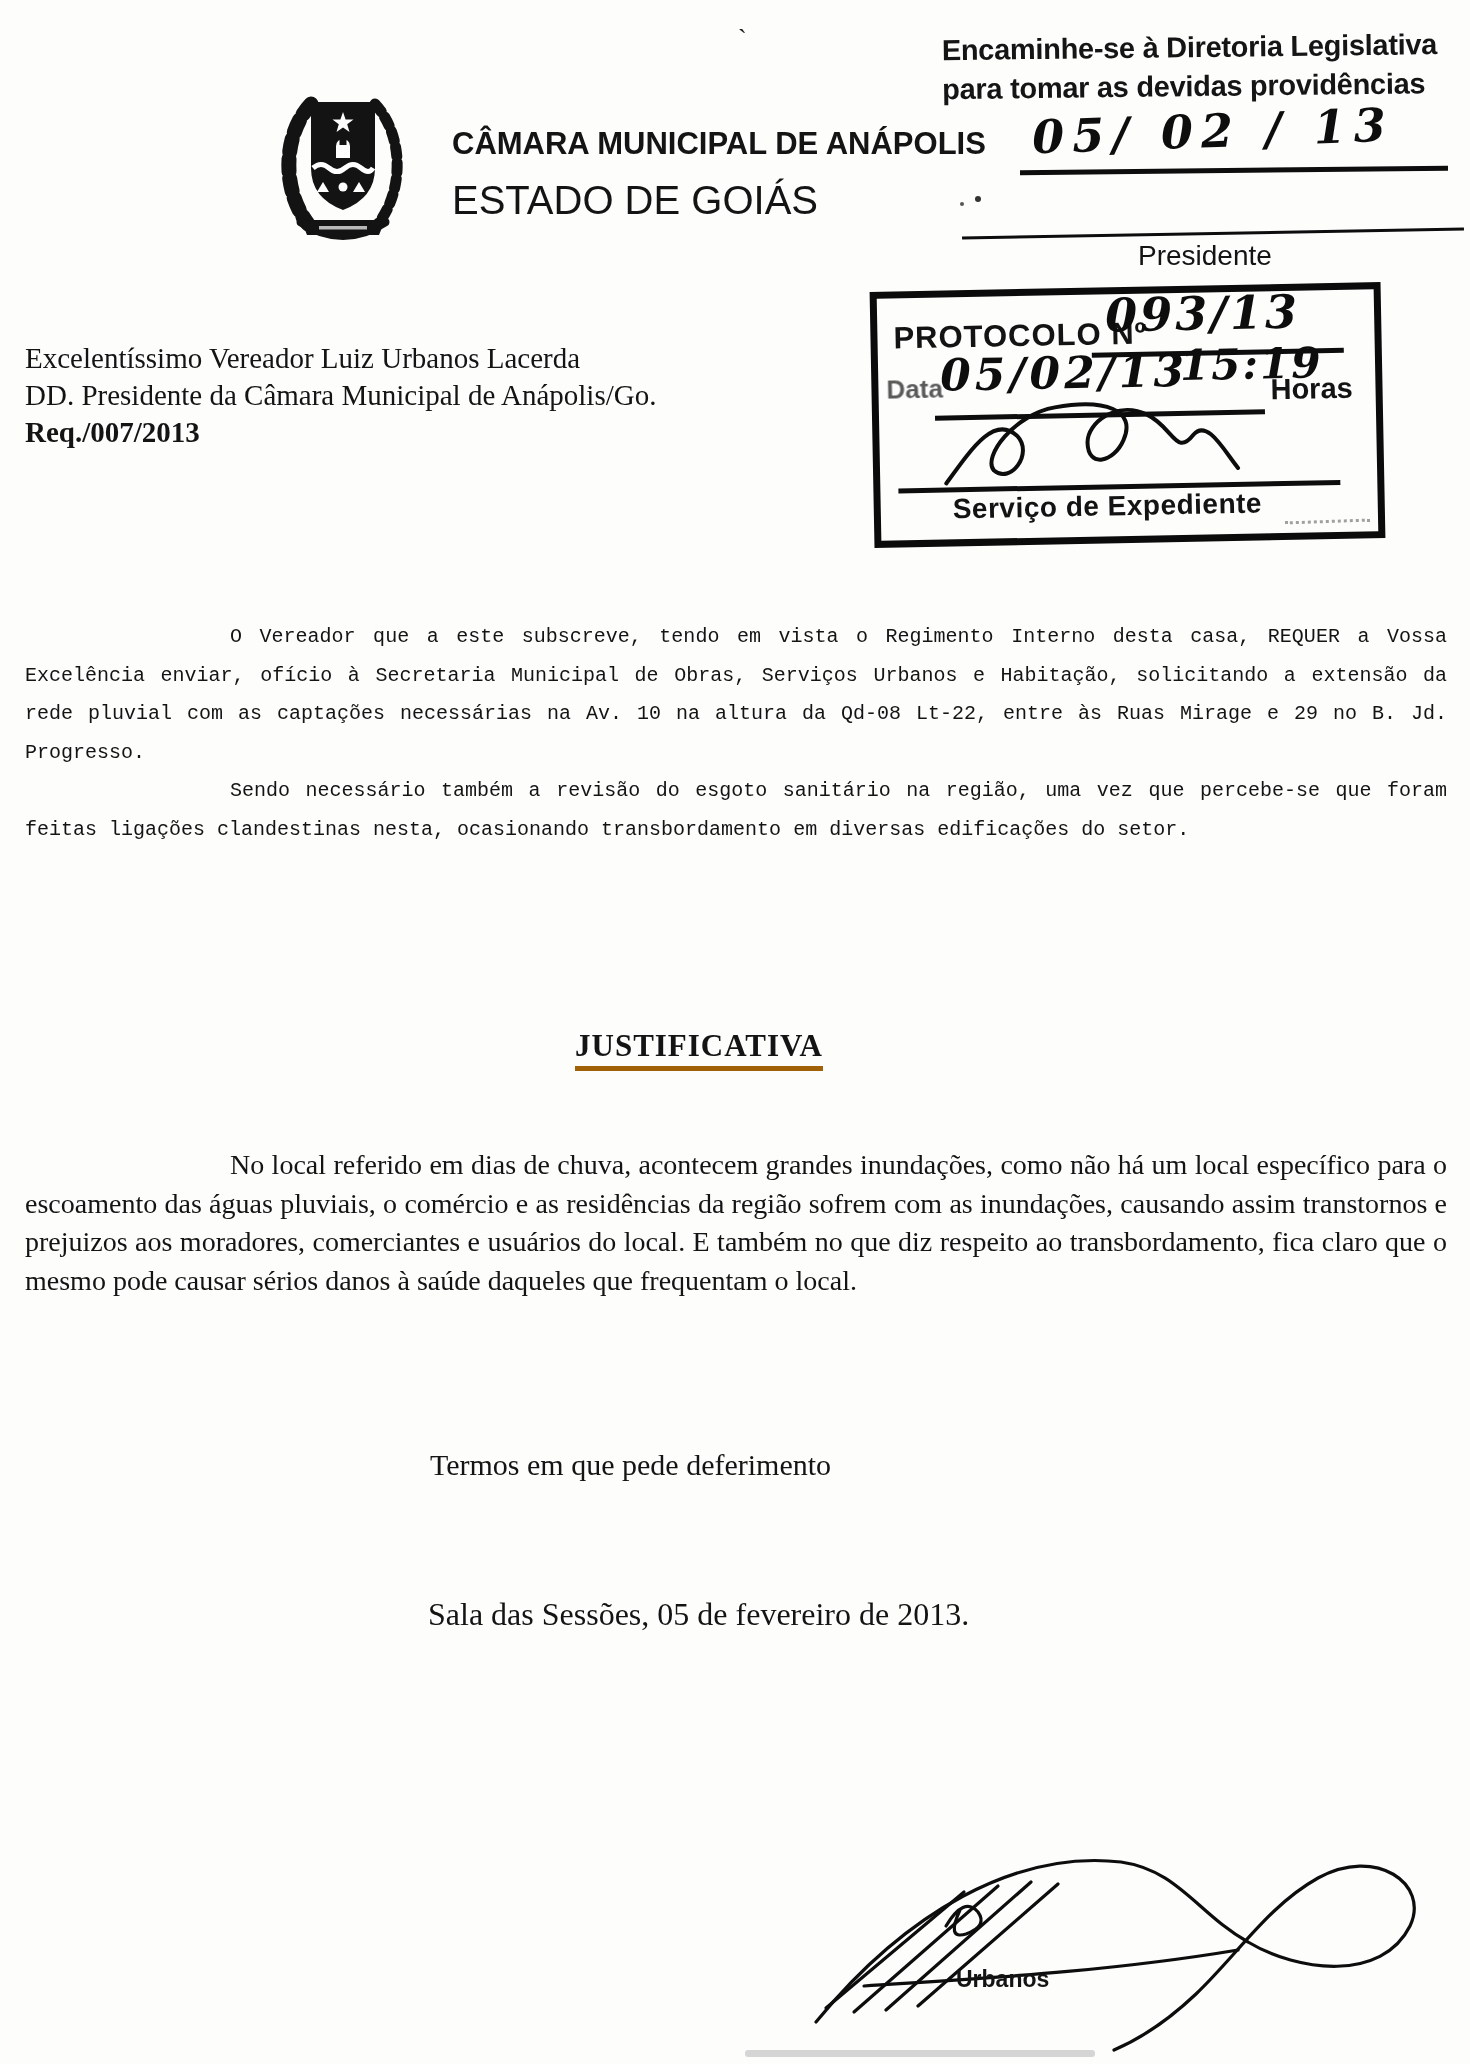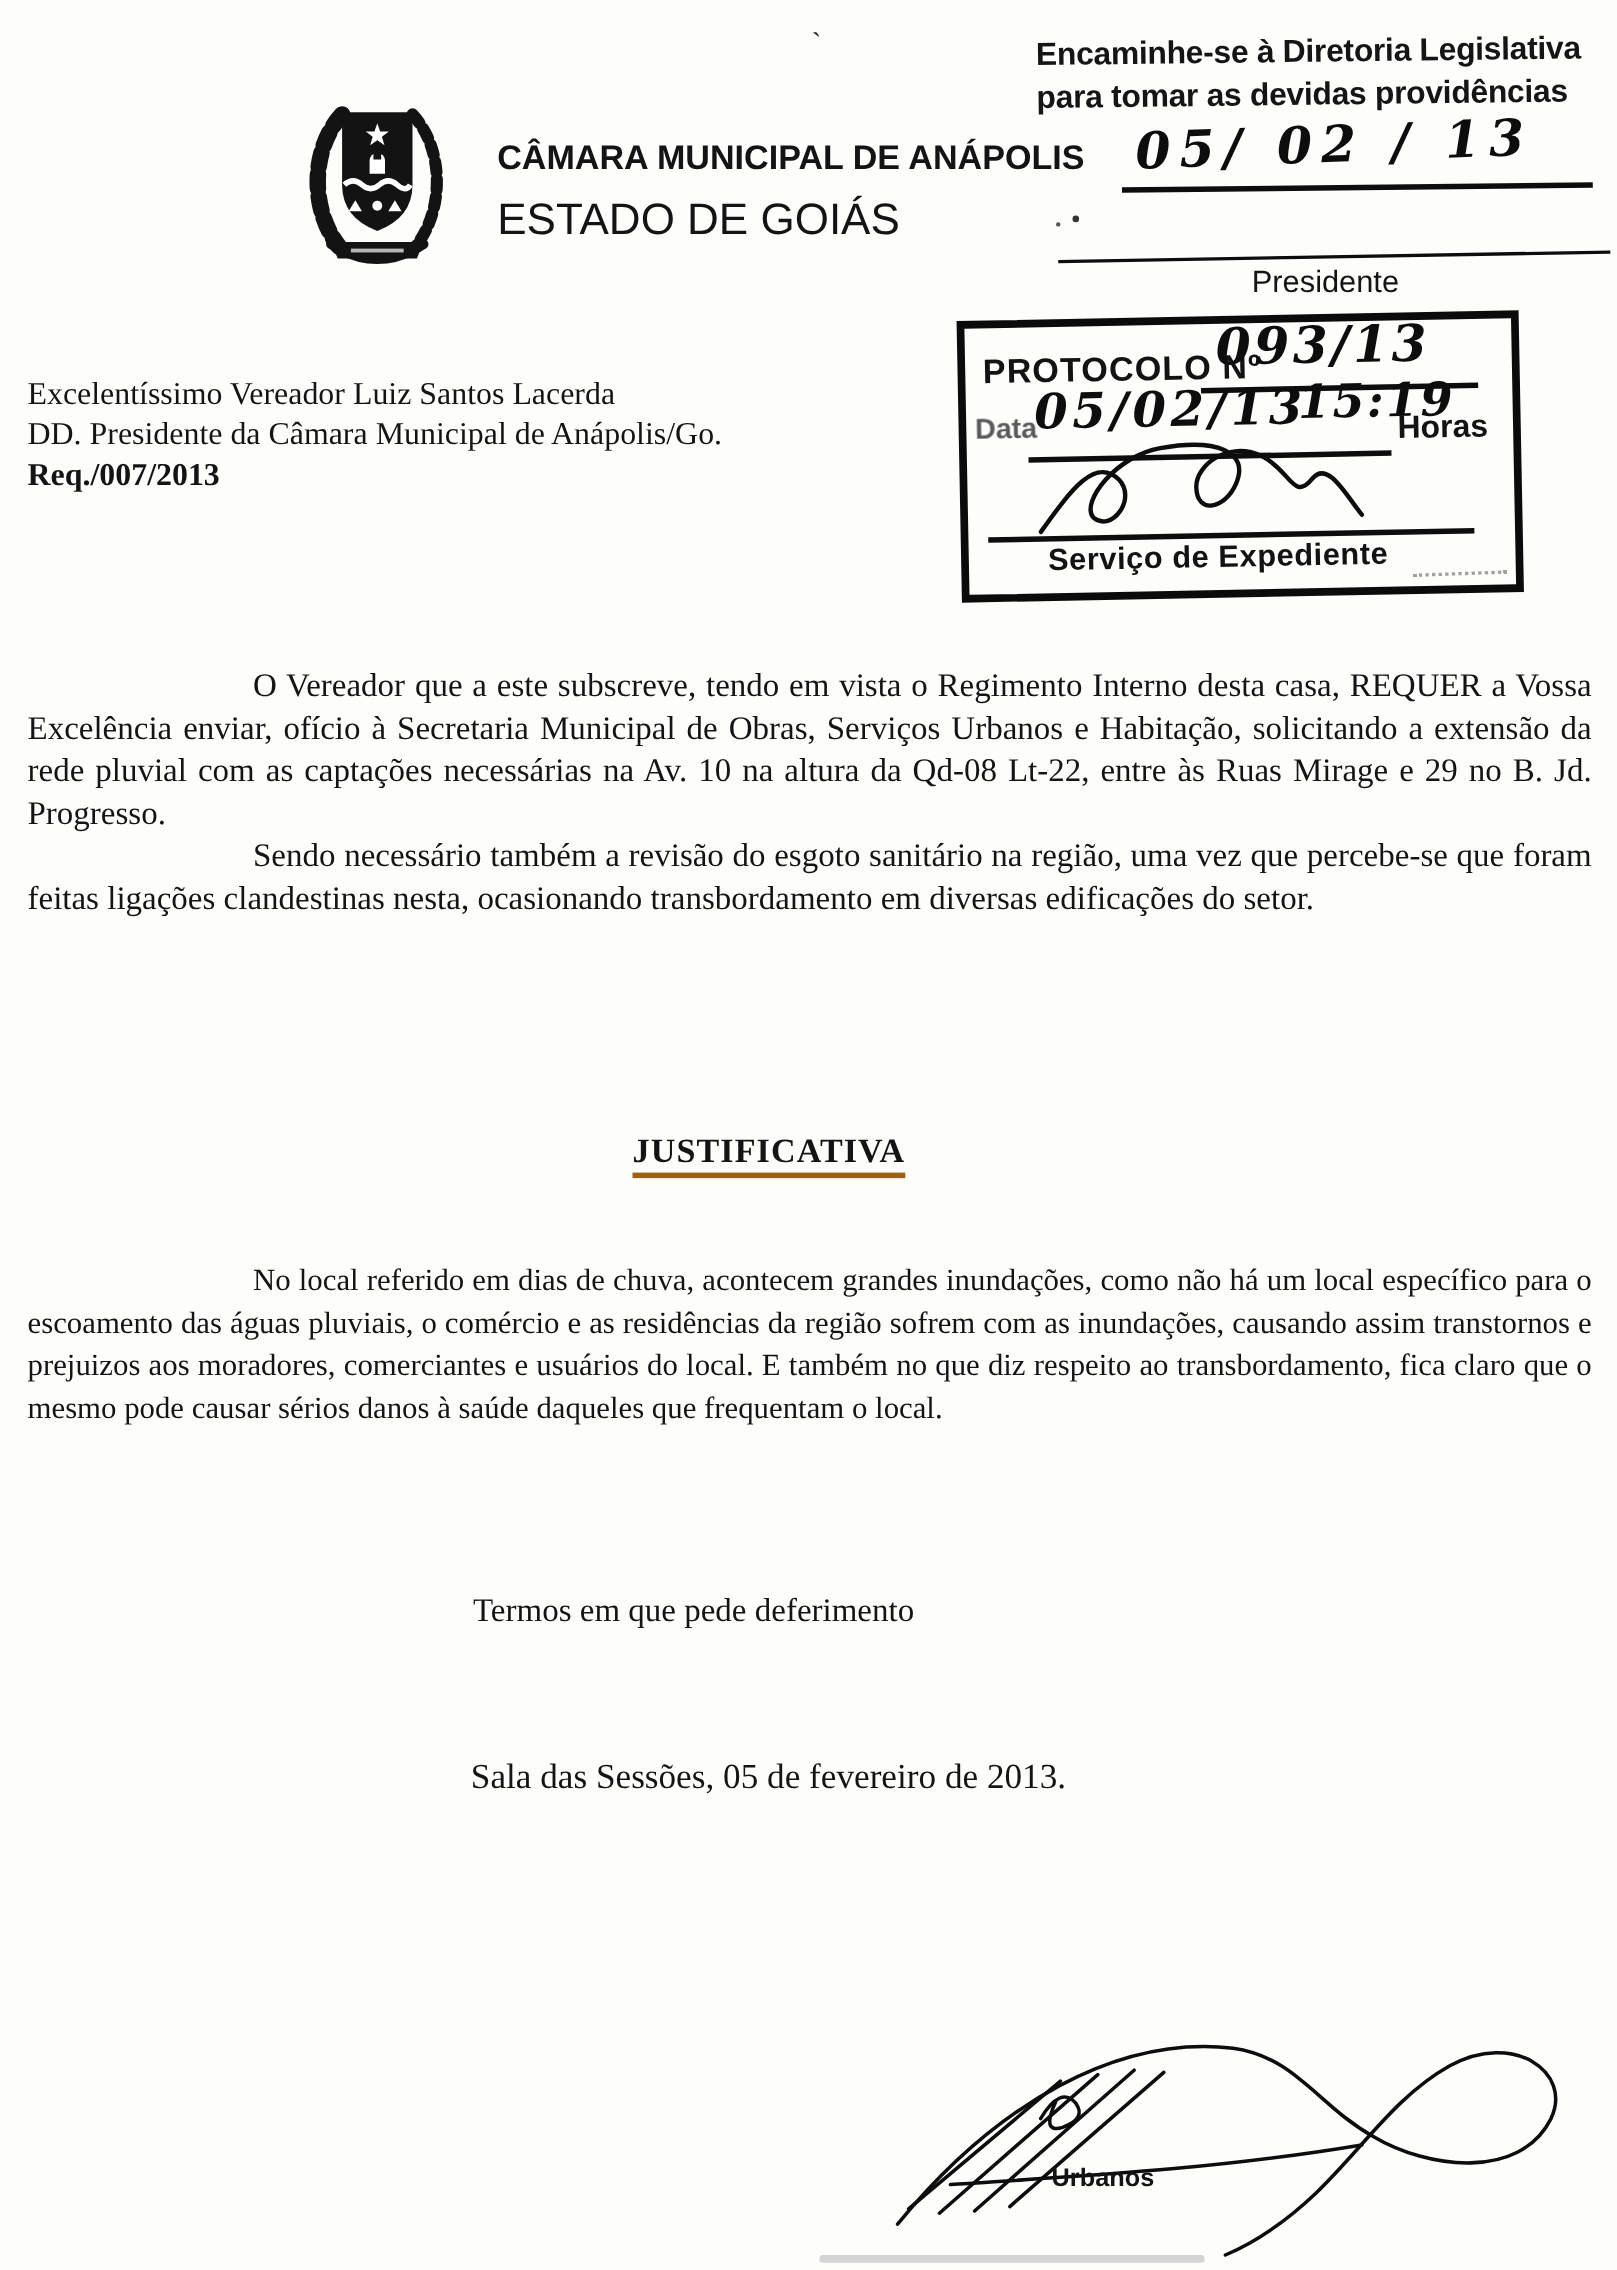--- a/index.html
+++ b/index.html
@@ -27,21 +27,21 @@
   .proto .num{left:228px;top:-6px;font-size:46px;letter-spacing:3px;}
   .proto .data-lbl{left:8px;top:76px;font-size:26px;color:#5a5a5a;filter:blur(0.4px);}
   .proto .date-val{left:62px;top:52px;font-size:44px;letter-spacing:4px;}
   .proto .time-val{left:302px;top:48px;font-size:42px;letter-spacing:2px;}
   .proto .horas{left:392px;top:82px;font-size:29px;}
   .proto .office{left:72px;top:196px;font-size:28px;letter-spacing:0.5px;}
   
   .addressee{left:25px;top:340px;font-size:29px;line-height:37px;}
   .addressee .req{font-weight:bold;}
   
-  .bodytext{left:25px;top:605px;width:1422px;font-size:30px;line-height:38.5px;text-align:justify;}
+  .bodytext{left:25px;top:618px;width:1422px;font-size:20px;line-height:38.5px;text-align:justify;font-family:Liberation Mono, monospace;}
   .bodytext p{margin:0;text-indent:205px;}
   .j-title{left:575px;top:1028px;font-size:31px;font-weight:bold;letter-spacing:1px;border-bottom:5px solid #a16207;padding-bottom:2px;}
   .j-para{left:25px;top:1146px;width:1422px;font-size:28px;line-height:38.5px;text-align:justify;}
   .j-para p{margin:0;text-indent:205px;}
   .termos{left:430px;top:1448px;font-size:30px;}
   .sala{left:428px;top:1596px;font-size:32px;}
   
   .sig-svg{left:806px;top:1830px;}
   .sig-name{left:860px;top:1920px;font-size:37px;font-weight:bold;font-style:italic;letter-spacing:1px;white-space:nowrap;}
   .sig-role{left:956px;top:1966px;font-size:23px;font-weight:bold;}
@@ -106,21 +106,21 @@
     <div class="abs" style="left:58px;top:88px;">
       <svg width="310" height="110" viewBox="0 0 310 110" aria-hidden="true">
         <path d="M8,98 C35,62 58,30 80,52 C96,70 72,100 56,86 C44,72 78,30 118,24 C168,16 200,28 186,58 C176,80 150,86 150,60 C150,40 180,18 210,33 C236,46 238,76 256,54 C270,38 286,70 300,88" fill="none" stroke="#0d0d0d" stroke-width="4" stroke-linecap="round"></path>
       </svg>
     </div>
     <div class="ink-line" style="left:18px;top:190px;width:442px;height:5px;"></div>
     <div class="lbl office sans">Serviço de Expediente</div>
   </div>
 
   <div class="abs addressee">
-    <div>Excelentíssimo Vereador Luiz Santos Lacerda</div>
+    <div>Excelentíssimo Vereador Luiz Urbanos Lacerda</div>
     <div>DD. Presidente da Câmara Municipal de Anápolis/Go.</div>
     <div class="req">Req./007/2013</div>
   </div>
 
   <div class="abs bodytext">
     <p>O Vereador que a este subscreve, tendo em vista o Regimento Interno desta casa, REQUER a Vossa Excelência enviar, ofício à Secretaria Municipal de Obras, Serviços Urbanos e Habitação, solicitando a extensão da rede pluvial com as captações necessárias na Av. 10 na altura da Qd-08 Lt-22, entre às Ruas Mirage e 29 no B. Jd. Progresso.</p>
     <p>Sendo necessário também a revisão do esgoto sanitário na região, uma vez que percebe-se que foram feitas ligações clandestinas nesta, ocasionando transbordamento em diversas edificações do setor.</p>
   </div>
 
   <div class="abs j-title">JUSTIFICATIVA</div>

